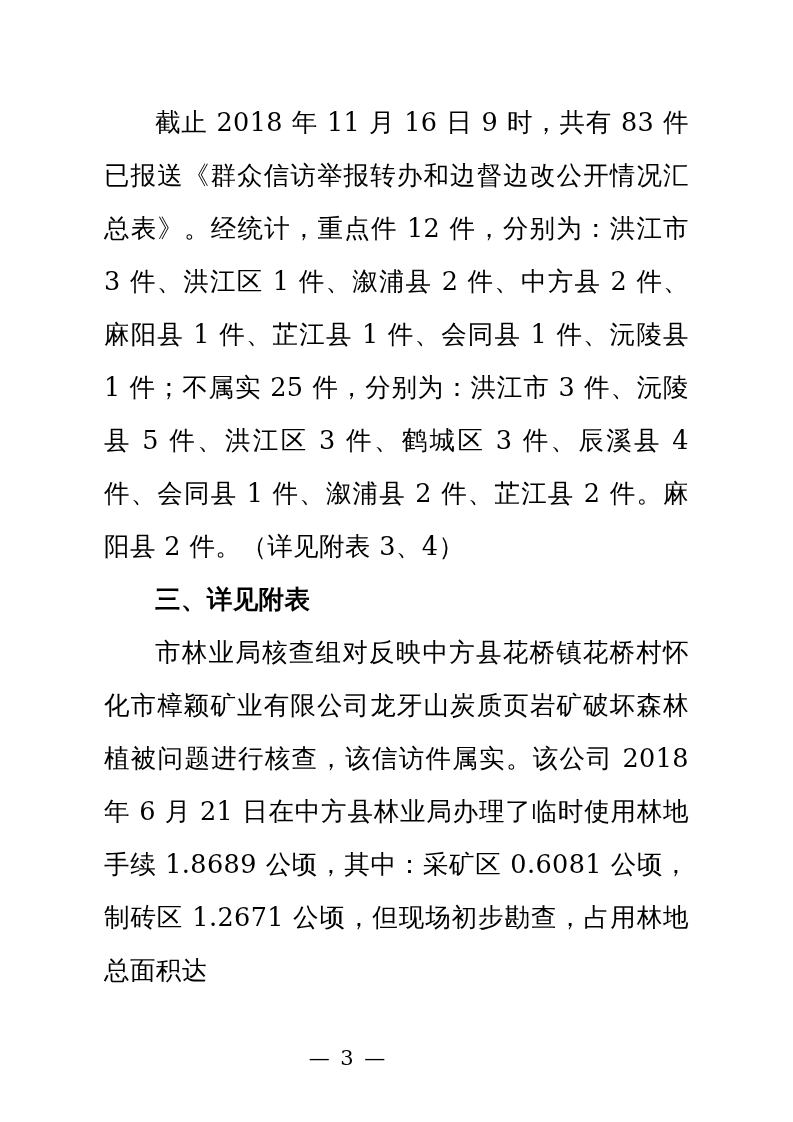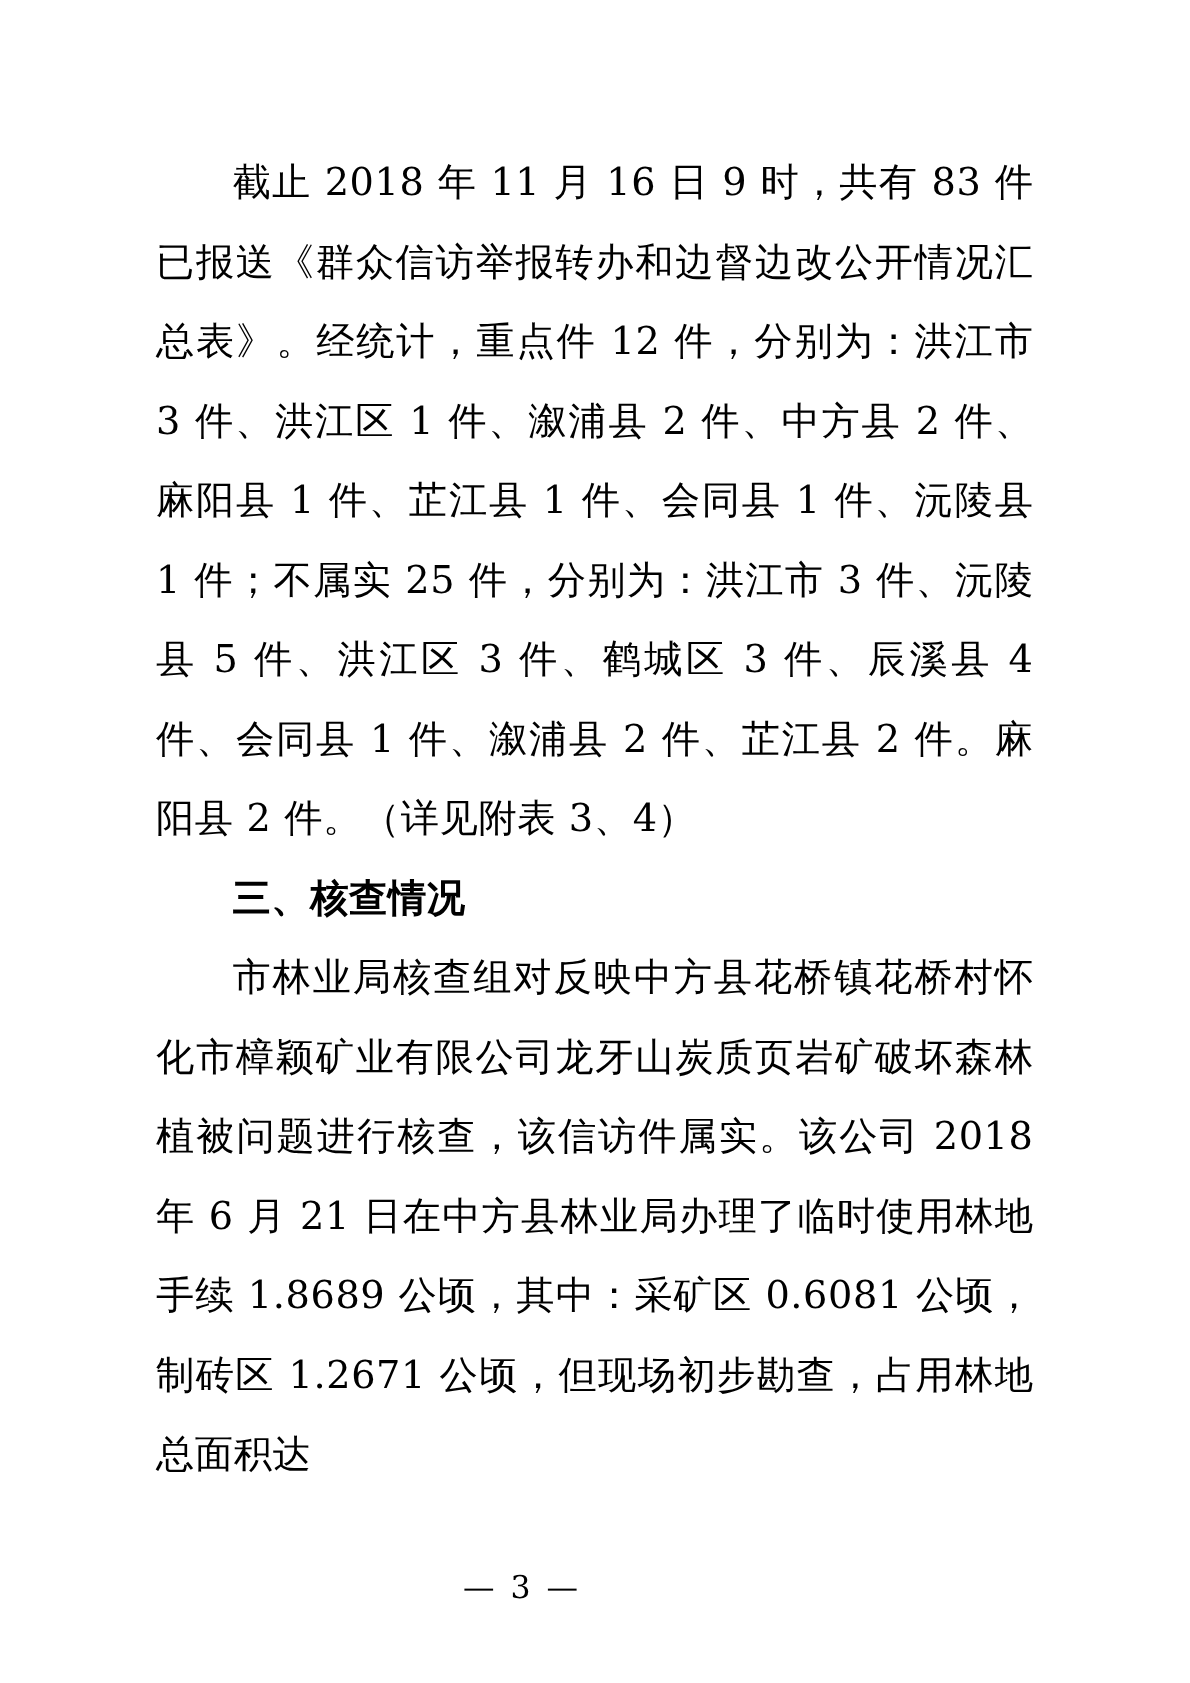--- a/index.html
+++ b/index.html
@@ -62,21 +62,21 @@
   }
 </style>
 </head>
 <body>
 
 <div class="page">
   <div class="doc-body">
 
     <p class="para">截止 2018 年 11 月 16 日 9 时，共有 83 件已报送《群众信访举报转办和边督边改公开情况汇总表》。经统计，重点件 12 件，分别为：洪江市 3 件、洪江区 1 件、溆浦县 2 件、中方县 2 件、麻阳县 1 件、芷江县 1 件、会同县 1 件、沅陵县 1 件；不属实 25 件，分别为：洪江市 3 件、沅陵县 5 件、洪江区 3 件、鹤城区 3 件、辰溪县 4 件、会同县 1 件、溆浦县 2 件、芷江县 2 件。麻阳县 2 件。（详见附表 3、4）</p>
 
-    <p class="heading">三、核查情况</p>
+    <p class="heading">三、详见附表</p>
 
 
     <p class="para spacer-last">市林业局核查组对反映中方县花桥镇花桥村怀化市樟颖矿业有限公司龙牙山炭质页岩矿破坏森林植被问题进行核查，该信访件属实。该公司 2018 年 6 月 21 日在中方县林业局办理了临时使用林地手续 1.8689 公顷，其中：采矿区 0.6081 公顷，制砖区 1.2671 公顷，但现场初步勘查，占用林地总面积达</p>
 
   </div>
 
   <div class="footer">— 3 —</div>
 </div>
 
 </body></html>

